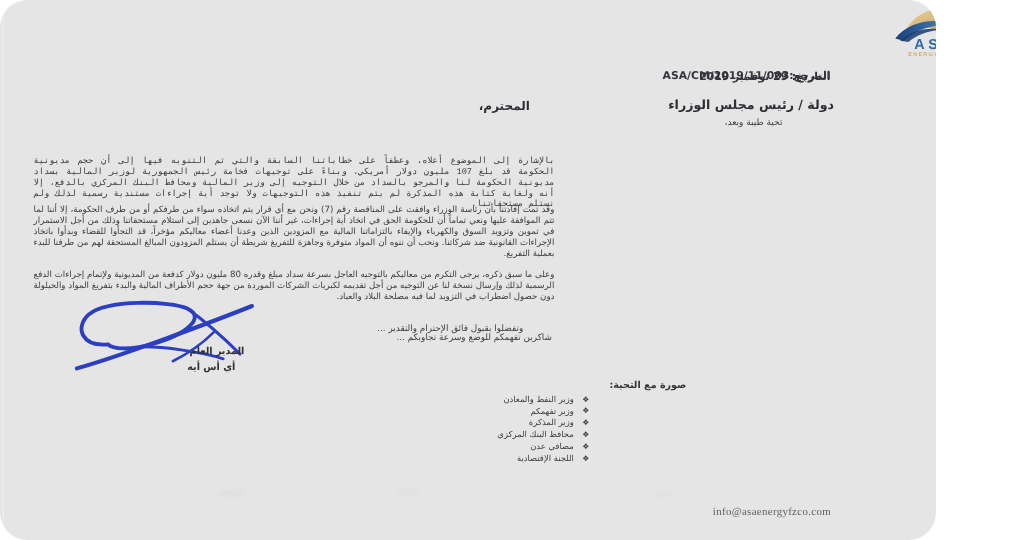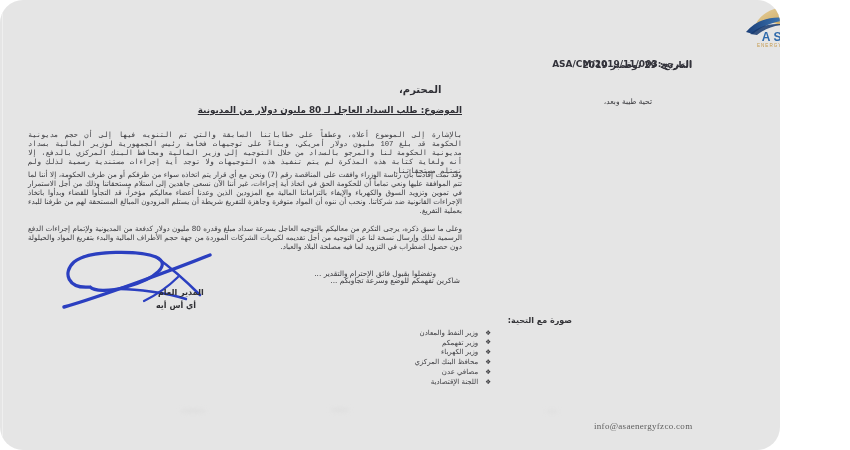--- a/index.html
+++ b/index.html
@@ -86,24 +86,24 @@
       <path d="M8,29 C20,14 42,11 58,18 C43,16 26,21 15,31 Z" fill="url(#blueGrad)"></path>
       <path d="M12,31 C22,22 36,19 47,22 C37,22 26,26 19,32 Z" fill="#173a6e" opacity="0.85"></path>
       <text x="41" y="38" text-anchor="middle" font-size="12" font-weight="bold" letter-spacing="3" fill="#2f6aab" font-family="Liberation Sans, sans-serif">ASA</text>
       <text x="41" y="44" text-anchor="middle" font-size="4.6" letter-spacing="1" fill="#c49a4e" font-family="Liberation Sans, sans-serif">ENERGY FZCO</text>
     </svg>
   </div>
 
   <div class="date-line">التاريخ: 29 نوفمبر 2019</div>
   <div class="ref-line">المرجع:2019/11/003/ASA/CM</div>
 
+  <div class="recipient">دولة / رئيس مجلس الوزراء</div>
   <div class="honorific">المحترم،</div>
   <div class="greeting">تحية طيبة وبعد،</div>
 
-  <div class="subject">الموضوع: طلب السداد العاجل لـ 80 مليون دولار من المديونية</div>
 
   <div class="bodytext p2">بالإشارة إلى الموضوع أعلاه، وعطفاً على خطاباتنا السابقة والتي تم التنويه فيها إلى أن حجم مديونية الحكومة قد بلغ 107 مليون دولار أمريكي، وبناءً على توجيهات فخامة رئيس الجمهورية لوزير المالية بسداد مديونية الحكومة لنا والمرجو بالسداد من خلال التوجيه إلى وزير المالية ومحافظ البنك المركزي بالدفع، إلا أنه ولغاية كتابة هذه المذكرة لم يتم تنفيذ هذه التوجيهات ولا توجد أية إجراءات مستندية رسمية لذلك ولم نستلم مستحقاتنا.</div>
   <div class="bodytext p3">وقد تمت إفادتنا بأن رئاسة الوزراء وافقت على المناقصة رقم (7) ونحن مع أي قرار يتم اتخاذه سواء من طرفكم أو من طرف الحكومة، إلا أننا لما تتم الموافقة عليها ونعي تماماً أن للحكومة الحق في اتخاذ أية إجراءات، غير أننا الآن نسعى جاهدين إلى استلام مستحقاتنا وذلك من أجل الاستمرار في تموين وتزويد السوق والكهرباء والإيفاء بالتزاماتنا المالية مع المزودين الذين وعدنا أعضاء معاليكم مؤخراً، قد التجأوا للقضاء وبدأوا باتخاذ الإجراءات القانونية ضد شركاتنا. ونحب أن ننوه أن المواد متوفرة وجاهزة للتفريغ شريطة أن يستلم المزودون المبالغ المستحقة لهم من طرفنا للبدء بعملية التفريغ.</div>
   <div class="bodytext p4">وعلى ما سبق ذكره، يرجى التكرم من معاليكم بالتوجيه العاجل بسرعة سداد مبلغ وقدره 80 مليون دولار كدفعة من المديونية ولإتمام إجراءات الدفع الرسمية لذلك وإرسال نسخة لنا عن التوجيه من أجل تقديمه لكبريات الشركات الموردة من جهة حجم الأطراف المالية والبدء بتفريغ المواد والحيلولة دون حصول اضطراب في التزويد لما فيه مصلحة البلاد والعباد.</div>
 
   <div class="closing1">شاكرين تفهمكم للوضع وسرعة تجاوبكم ...</div>
   <div class="closing2">وتفضلوا بقبول فائق الإحترام والتقدير ...</div>
 
   <div class="signature">
     <svg width="178" height="66" viewBox="0 0 178 66">
@@ -124,21 +124,21 @@
     <div class="cc-row">
       <span class="bullet">❖</span>
       <span class="cc-label">وزير النفط والمعادن</span>
     </div>
     <div class="cc-row">
       <span class="bullet">❖</span>
       <span class="cc-label">وزير تفهمكم</span>
     </div>
     <div class="cc-row">
       <span class="bullet">❖</span>
-      <span class="cc-label">وزير الكهرباء</span>
+      <span class="cc-label">وزير المذكرة</span>
     </div>
     <div class="cc-row">
       <span class="bullet">❖</span>
       <span class="cc-label">محافظ البنك المركزي</span>
     </div>
     <div class="cc-row">
       <span class="bullet">❖</span>
       <span class="cc-label">مصافي عدن</span>
     </div>
     <div class="cc-row">

